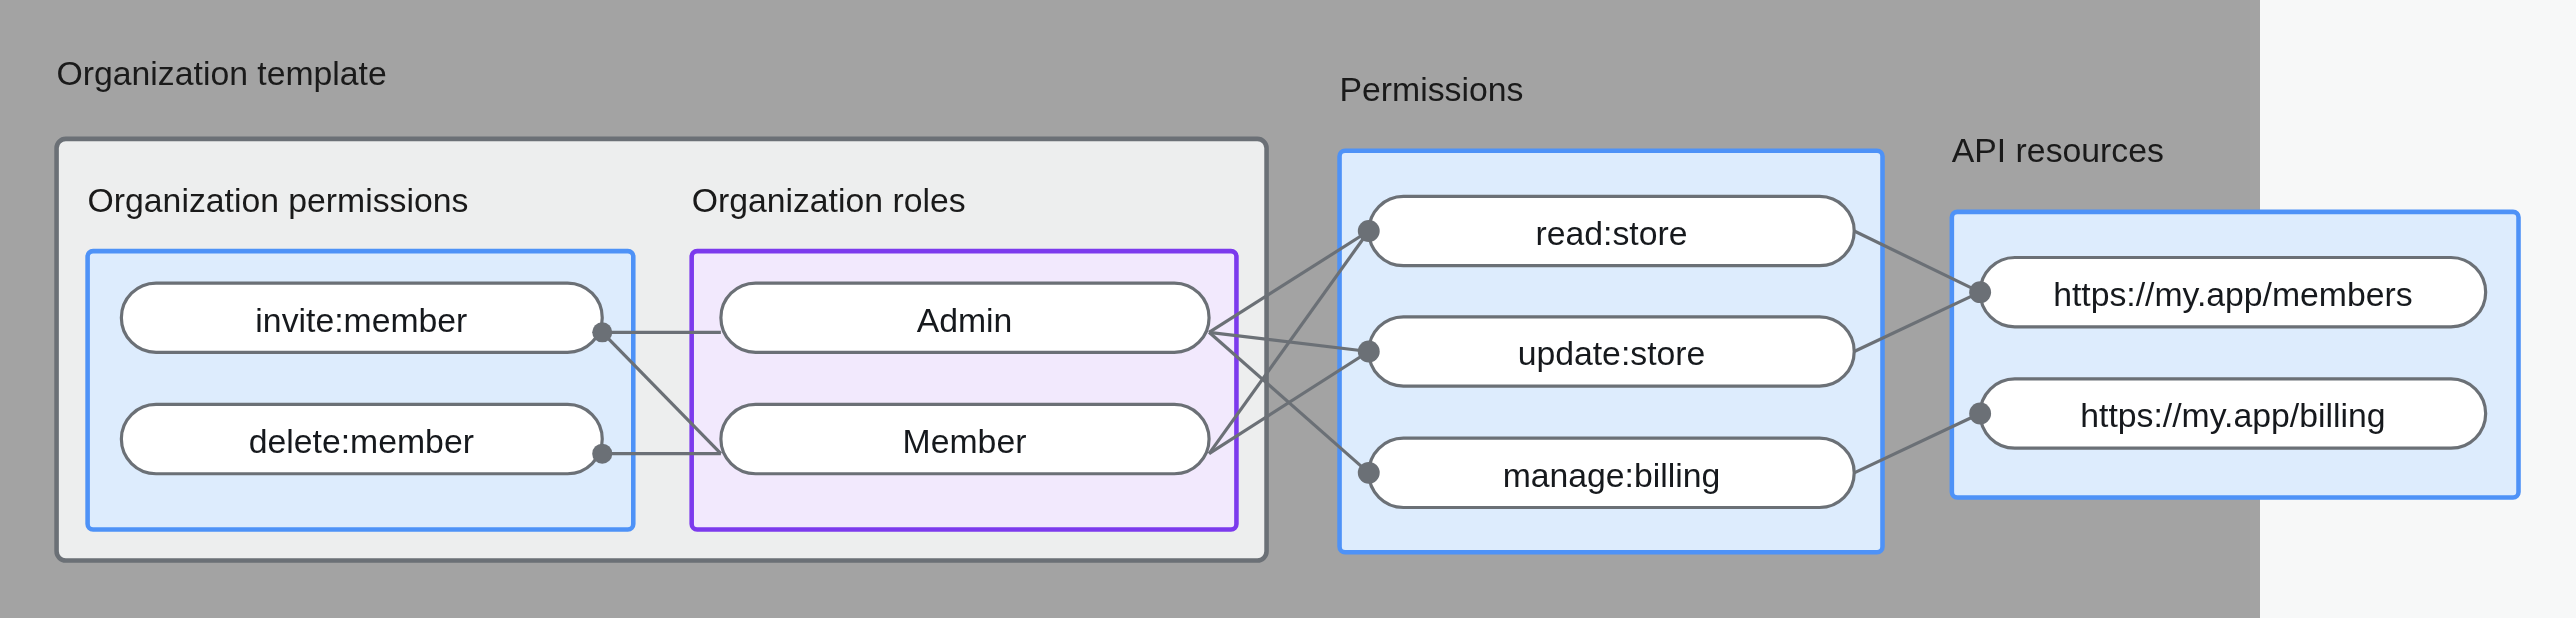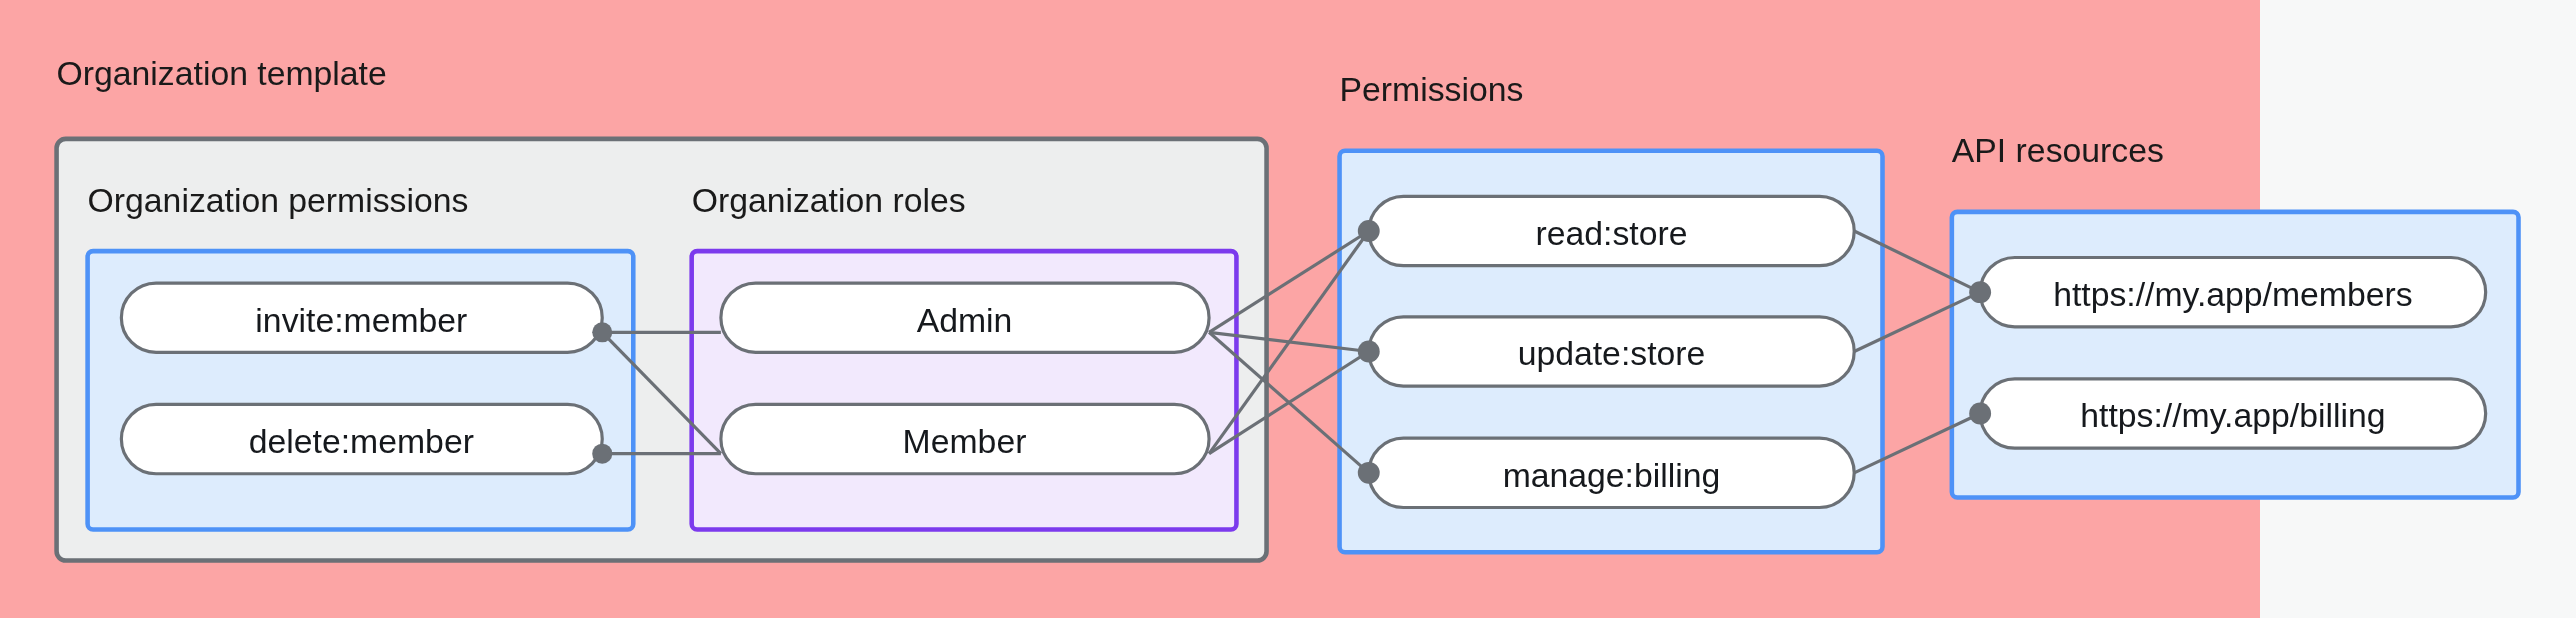--- a/index.html
+++ b/index.html
@@ -11,21 +11,21 @@
   body {
     width: 2576px;
     height: 619px;
     font-family: "Liberation Sans", sans-serif;
     overflow: hidden;
   }
   #diagram-root {
     position: relative;
     width: 2260px;
     height: 619px;
-    background: #fca5a5;
+    background: #a3a3a3;
   }
   svg.diagram {
     display: block;
     width: 2576px;
     height: 619px;
   }
   .group-label {
     font-family: "Liberation Sans", sans-serif;
     font-size: 37px;
     fill: #1a1a1a;

